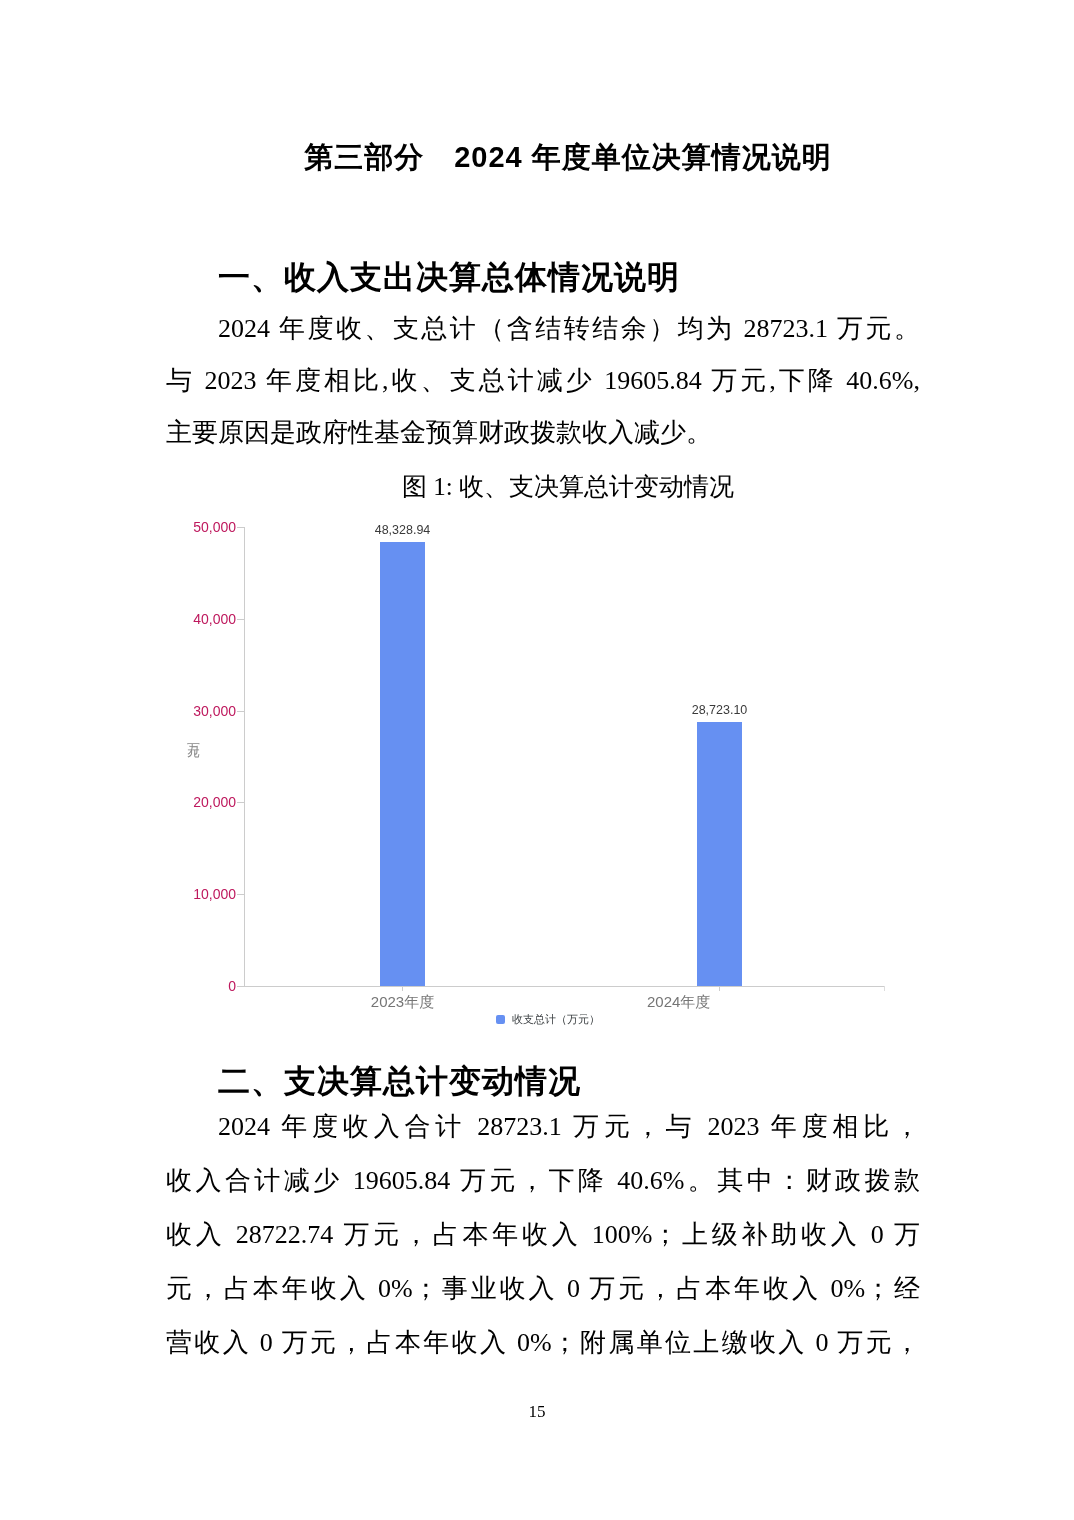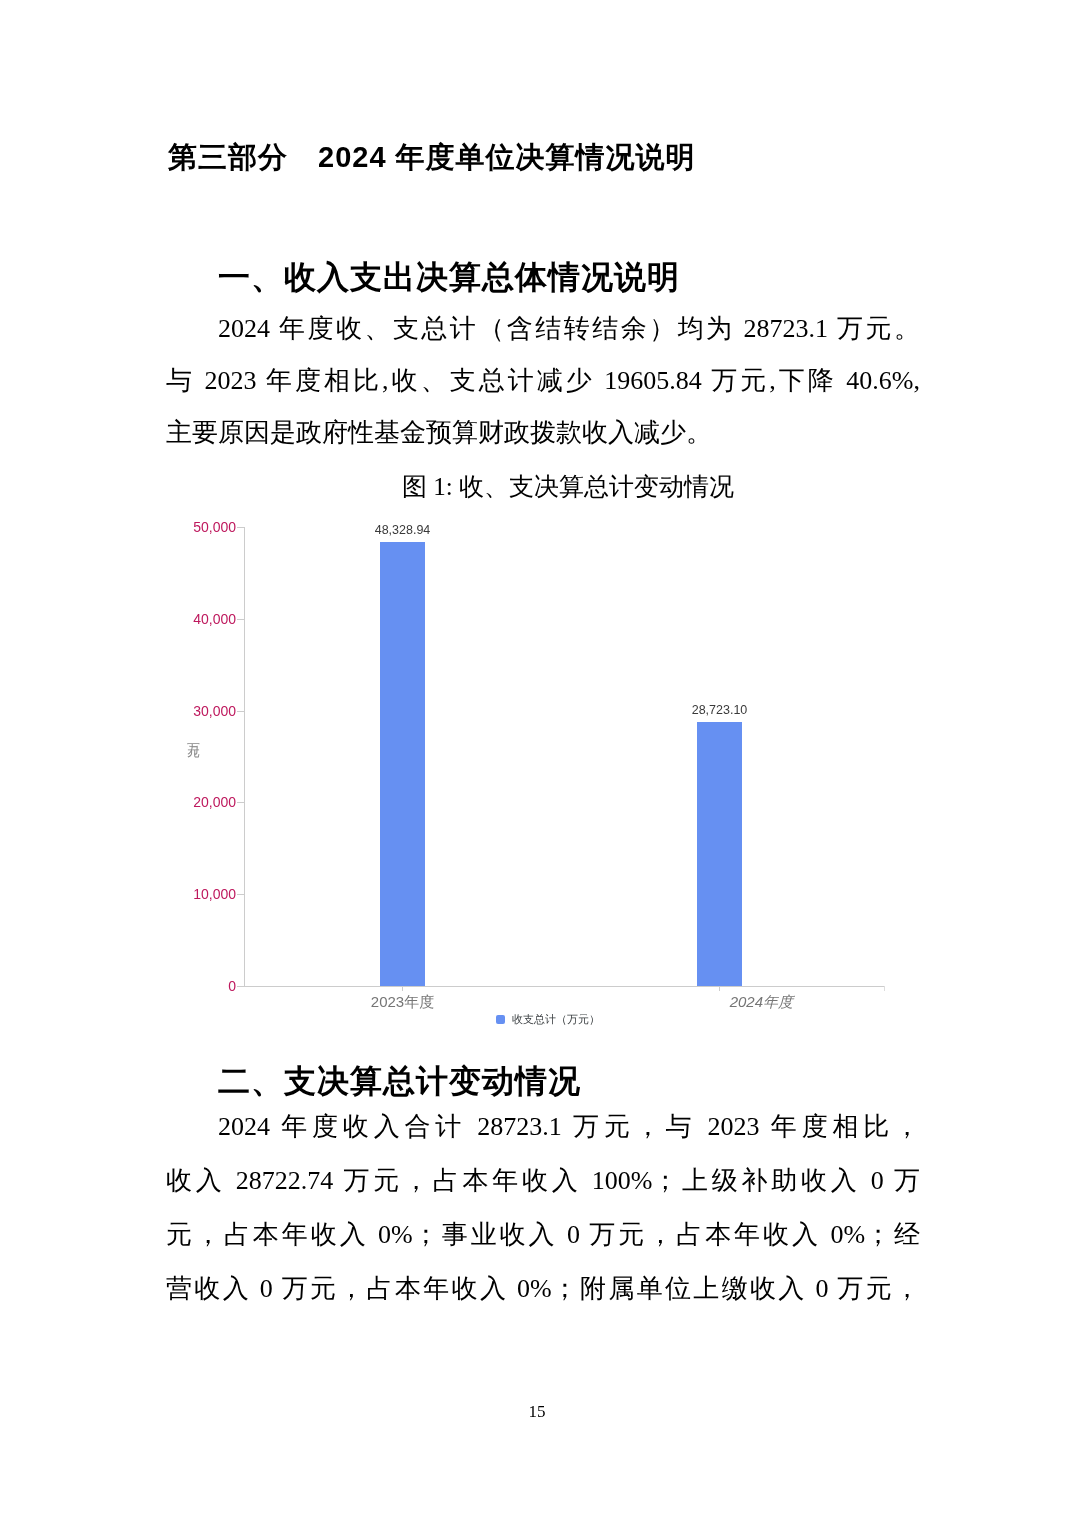--- a/index.html
+++ b/index.html
@@ -8,20 +8,21 @@
     width:1074px;
     height:1520px;
     background:#ffffff;
     overflow:hidden;
     font-family:"Liberation Serif","DejaVu Serif",serif;
     color:#000;
   }
   .doc-title{
     position:absolute;
     left:168px; top:138px; width:800px;
+    text-align:center;
     font-family:"Liberation Sans","DejaVu Sans",sans-serif;
     font-weight:700;
     font-size:29px;
     letter-spacing:1px;
     color:#000;
   }
   .sec-heading{
     position:absolute;
     left:218px; width:756px;
     font-family:"Liberation Sans","DejaVu Sans",sans-serif;
@@ -122,27 +123,28 @@
       <div class="ticklbl" style="left: 0px; top: 109px; width: 58px; text-align: right;">40,000</div>
       <div style="left: 59px; top: 24px; width: 7px; height: 1px; background: rgb(204, 204, 204);"></div>
       <div class="ticklbl" style="left: 0px; top: 17px; width: 58px; text-align: right;">50,000</div>
       <div style="left: 202px; top: 39px; width: 45px; height: 444px; background: rgb(102, 144, 242);"></div>
       <div class="vallbl" style="left: 164.5px; top: 20px; width: 120px; text-align: center;">48,328.94</div>
       <div style="left: 224px; top: 483px; width: 1px; height: 5px; background: rgb(204, 204, 204);"></div>
       <div class="catlbl" style="left: 164.5px; top: 491px; width: 120px; text-align: center;">2023年度</div>
       <div style="left: 519px; top: 219px; width: 45px; height: 264px; background: rgb(102, 144, 242);"></div>
       <div class="vallbl" style="left: 481.5px; top: 200px; width: 120px; text-align: center;">28,723.10</div>
       <div style="left: 541px; top: 483px; width: 1px; height: 5px; background: rgb(204, 204, 204);"></div>
-      <div class="catlbl" style="left: 495px; top: 491px; width: 120px; text-align: right; font-style: italic;">2024年度</div>
+      <div class="catlbl" style="left: 469px; top: 491px; width: 120px; text-align: left;">2024年度</div>
     </div>
 
   <div class="sec-heading sec2">二、支决算总计变动情况</div>
 
   <div class="para para2">
     <div class="pline first">2024 年度收入合计 28723.1 万元，与 2023 年度相比，</div>
+    <div class="pline">收入合计减少 19605.84 万元，下降 40.6%。其中：财政拨款</div>
     <div class="pline">收入 28722.74 万元，占本年收入 100%；上级补助收入 0 万</div>
     <div class="pline">元，占本年收入 0%；事业收入 0 万元，占本年收入 0%；经</div>
     <div class="pline">营收入 0 万元，占本年收入 0%；附属单位上缴收入 0 万元，</div>
   </div>
 
   <div class="page-number">15</div>
 
 </div>
 
 </body></html>

